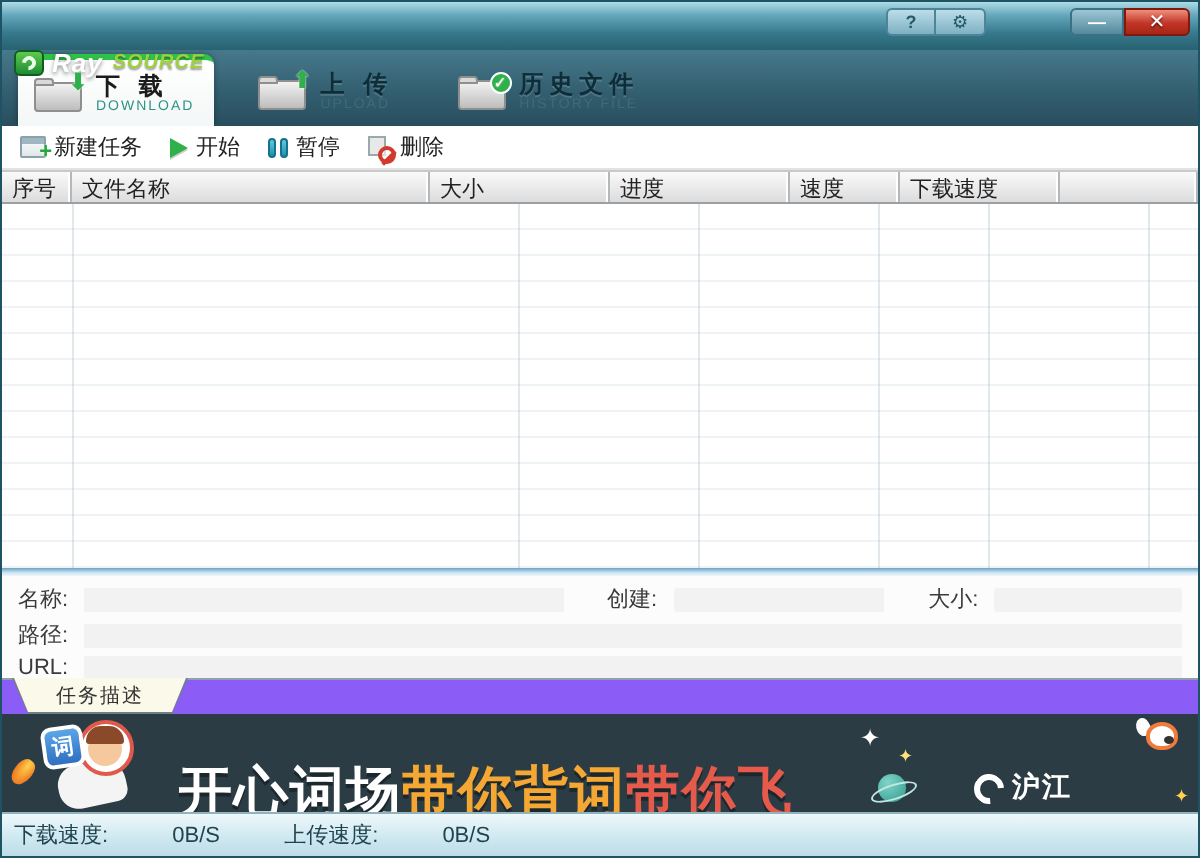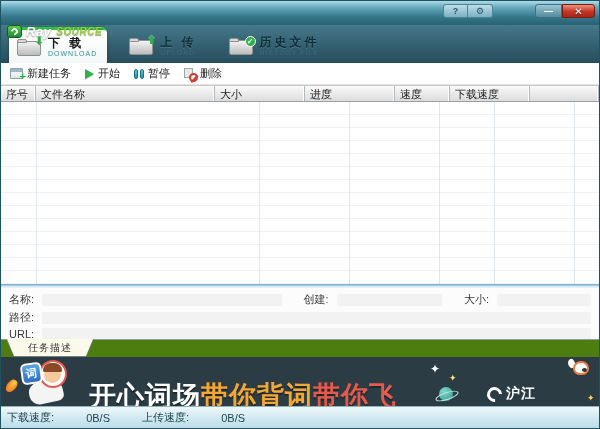--- a/index.html
+++ b/index.html
@@ -64,21 +64,21 @@
   .splitter { height:4px; flex:0 0 4px; background:linear-gradient(180deg,#6ca2c4,#cfe6f4 60%,#eef7fc); }
   .details { height:51px; flex:0 0 51px; background:#fcfcfc; padding:4px 8px 2px 8px; font-size:11px; color:#3a3a3a; display:flex; flex-direction:column; gap:3px; }
   .drow { display:flex; align-items:center; gap:8px; }
   .dlabel { white-space:nowrap; }
   .dfield { height:12px; background:#f2f2f2; border-radius:1px; }
   .f-name { width:245px; } .f-created { width:108px; } .f-size { width:96px; }
   .f-wide { flex:1; }
   .sp { width:6px; }
 
   
-  .desc-tabrow { height:18px; flex:0 0 18px; background:#4d7c0f; border-top:1px solid #8ba2ab; position:relative; }
+  .desc-tabrow { height:18px; flex:0 0 18px; background:#8b5cf6; border-top:1px solid #8ba2ab; position:relative; }
   .desc-tab { position:absolute; left:5px; top:-1px; width:88px; height:18px; clip-path:polygon(0 0,100% 0,calc(100% - 8px) 100%,8px 100%); background:#6d7f87; }
   .desc-tab-inner { position:absolute; left:1px; right:1px; top:0; bottom:1px; clip-path:polygon(0 0,100% 0,calc(100% - 7px) 100%,7px 100%); background:#fbf9ea; display:flex; align-items:center; justify-content:center; font-size:10px; color:#333; letter-spacing:1px; }
 
   
   .banner { height:49px; flex:0 0 49px; background:#2c3c45; position:relative; overflow:hidden; }
   .flame { position:absolute; left:6px; top:22px; width:9px; height:14px; background:radial-gradient(ellipse at 50% 20%,#ffd24d,#f07f24 70%); border-radius:50% 50% 60% 60%; transform:rotate(40deg); }
   .astro { position:absolute; left:22px; top:2px; width:52px; height:46px; }
   .astro .body { position:absolute; left:6px; top:22px; width:34px; height:22px; background:#f4f4f4; border-radius:10px 12px 6px 10px; transform:rotate(-12deg); }
   .astro .helmet { position:absolute; left:16px; top:1px; width:28px; height:28px; background:#fff; border-radius:50%; border:2px solid #e0594b; }
   .astro .face { position:absolute; left:21px; top:7px; width:17px; height:17px; background:#f6c89d; border-radius:50%; }

